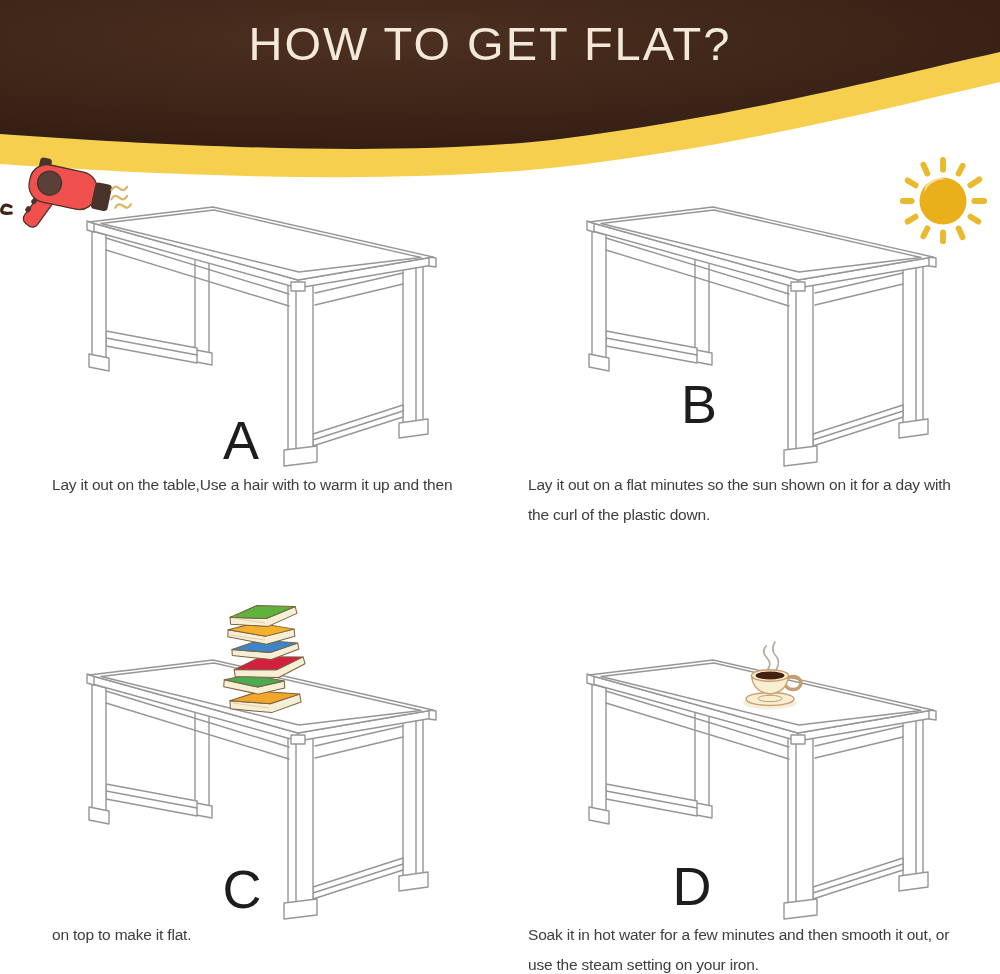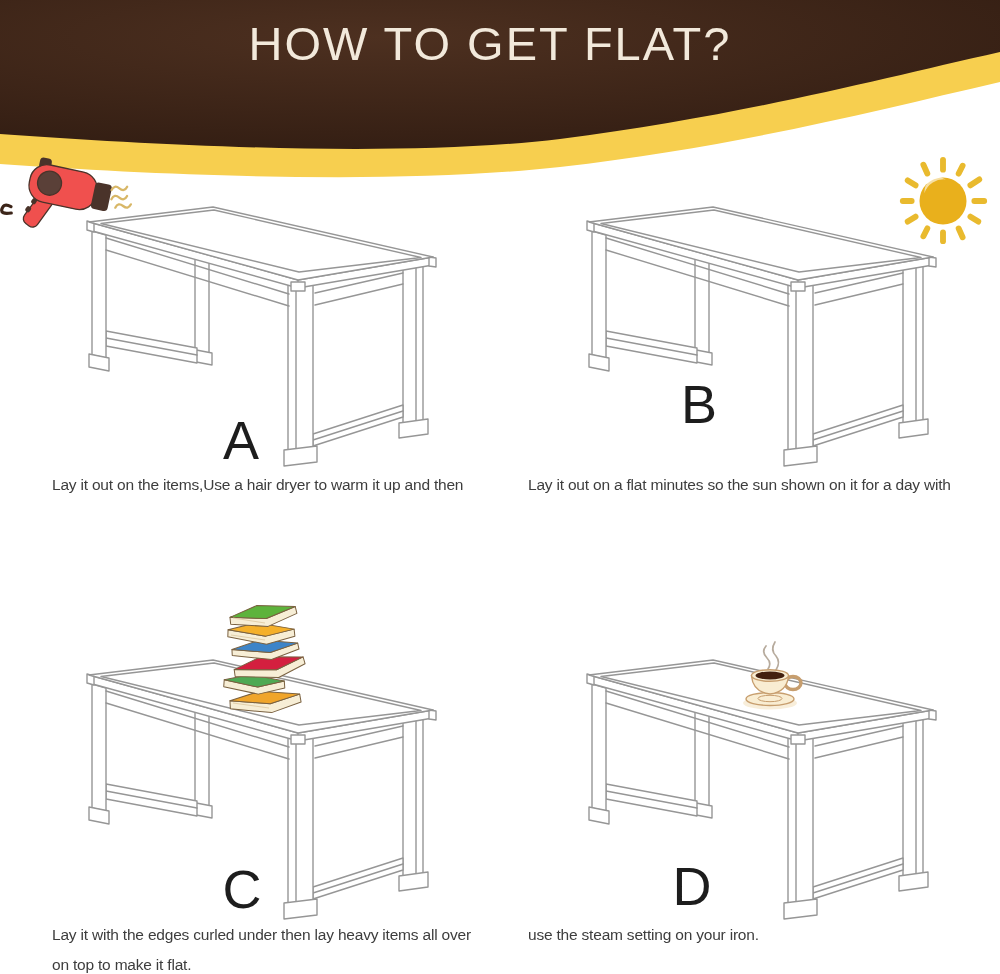--- a/index.html
+++ b/index.html
@@ -92,21 +92,21 @@
         <path d="M99,36 q4,-5 8,0 q4,5 8,0"></path>
         <path d="M97,45 q4,-5 8,0 q4,5 8,0"></path>
         <path d="M99,54 q4,-5 8,0 q4,5 8,0"></path>
       </g>
     </svg>
     <svg class="art" style="left:85px;top:205px" width="360" height="270">
         <use href="#tbl"></use>
       </svg>
     <div class="letter" style="left:241px;top:440px">A</div>
     <div class="caption" style="left:52px;top:470px">
-      <div class="cap-line">Lay it out on the items,Use a hair dryer to warm it up and then</div>
+      <div class="cap-line">Lay it out on the table,Use a hair with to warm it up and then</div>
     </div>
   </section>
 
   <section>
     <svg class="art" style="left:893px;top:152px" width="100" height="98" viewBox="0 0 100 100">
       <g stroke="var(--sun-ray)" stroke-width="6" stroke-linecap="round">
         <line x1="50" y1="18" x2="50" y2="8"></line>
         <line x1="66" y1="22" x2="70" y2="14"></line>
         <line x1="78" y1="34" x2="87" y2="28"></line>
         <line x1="82" y1="50" x2="92" y2="50"></line>
@@ -121,20 +121,21 @@
       </g>
       <circle cx="50" cy="50" r="24" fill="var(--sun-gold)"></circle>
       <path d="M31,42 A21,21 0 0 1 53,28 A15,15 0 0 0 31,42 Z" fill="#ffffff" opacity="0.6"></path>
     </svg>
     <svg class="art" style="left:585px;top:205px" width="360" height="270">
         <use href="#tbl"></use>
       </svg>
     <div class="letter" style="left:699px;top:404px">B</div>
     <div class="caption" style="left:528px;top:470px">
       <div class="cap-line">Lay it out on a flat minutes so the sun shown on it for a day with</div>
+      <div class="cap-line">the curl of the plastic down.</div>
     </div>
   </section>
 
   <section>
     <svg class="art" style="left:85px;top:658px" width="360" height="270">
         <use href="#tbl"></use>
       </svg>
     <svg class="art" style="left:222px;top:602px" width="85" height="112" viewBox="0 0 85 112">
       <g stroke="var(--book-outline)" stroke-width="1" stroke-linejoin="round">
         <g transform="rotate(-3 42 99)">
@@ -161,21 +162,20 @@
           <path d="M8,12 L44,17 L74,8 L75,15 L45,25 L8,19 Z" fill="var(--page-cream)"></path>
           <path d="M8,12 L36,3 L74,8 L44,17 Z" fill="var(--book-0)"></path>
         </g>
       </g>
       <g stroke="#dcc79e" stroke-width="0.8" fill="none">
         <path d="M11,16 L43,21 M9,33 L43,38 M11,101 L47,106"></path>
       </g>
     </svg>
     <div class="letter" style="left:242px;top:889px">C</div>
     <div class="caption" style="left:52px;top:920px">
-      <div class="cap-line">Lay it with the edges curled under then lay heavy items all over</div>
       <div class="cap-line">on top to make it flat.</div>
     </div>
   </section>
 
   <section>
     <svg class="art" style="left:585px;top:658px" width="360" height="270">
         <use href="#tbl"></use>
       </svg>
     <svg class="art" style="left:730px;top:640px" width="80" height="75" viewBox="0 0 80 75">
       <ellipse cx="40" cy="63" rx="27" ry="6.5" fill="#f3e3c2" opacity="0.6"></ellipse>
@@ -183,17 +183,18 @@
       <ellipse cx="40" cy="58.5" rx="12" ry="3.2" fill="none" stroke="var(--cup-outline)" stroke-width="1"></ellipse>
       <path d="M36,6 Q31,12 37,18 Q42,23 38,29" fill="none" stroke="var(--steam-gray)" stroke-width="1.7" stroke-linecap="round"></path>
       <path d="M45,2 Q40,10 46,16 Q51,22 46,30" fill="none" stroke="var(--steam-gray)" stroke-width="1.7" stroke-linecap="round"></path>
       <ellipse cx="63" cy="43" rx="8" ry="6.5" fill="none" stroke="var(--cup-outline)" stroke-width="3.4"></ellipse>
       <path d="M21.5,36 Q23,52 40,54 Q57,52 58.5,36 Z" fill="var(--cup-cream)" stroke="var(--cup-outline)" stroke-width="1.4"></path>
       <ellipse cx="40" cy="35.5" rx="18.5" ry="5.8" fill="var(--cup-cream)" stroke="var(--cup-outline)" stroke-width="1.4"></ellipse>
       <ellipse cx="40" cy="35.5" rx="14.5" ry="4" fill="var(--coffee-brown)"></ellipse>
     </svg>
     <div class="letter" style="left:692px;top:886px">D</div>
     <div class="caption" style="left:528px;top:920px">
+      <div class="cap-line">Soak it in hot water for a few minutes and then smooth it out, or</div>
       <div class="cap-line">use the steam setting on your iron.</div>
     </div>
   </section>
 
 </div>
 
 </body></html>

